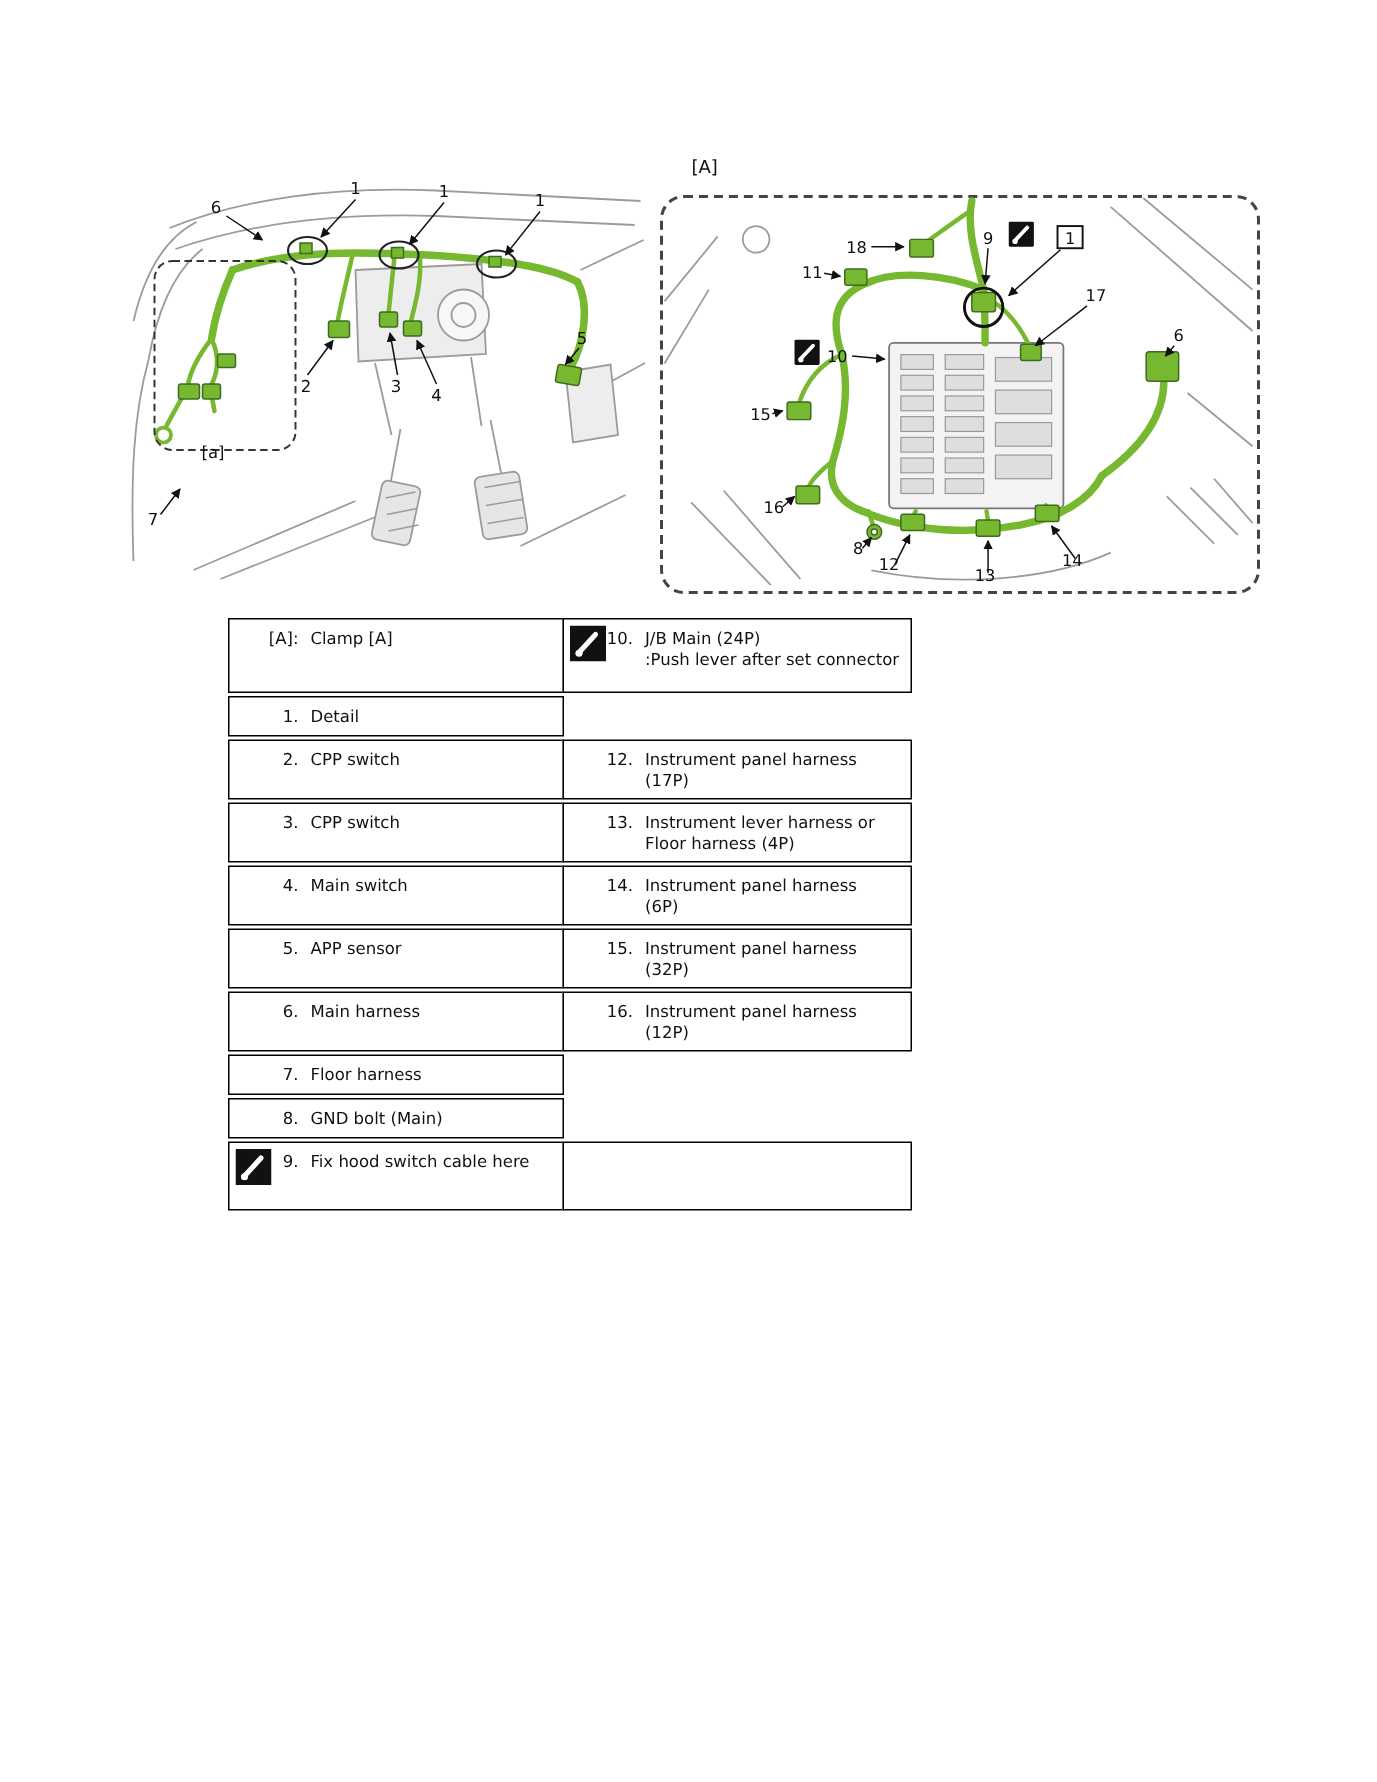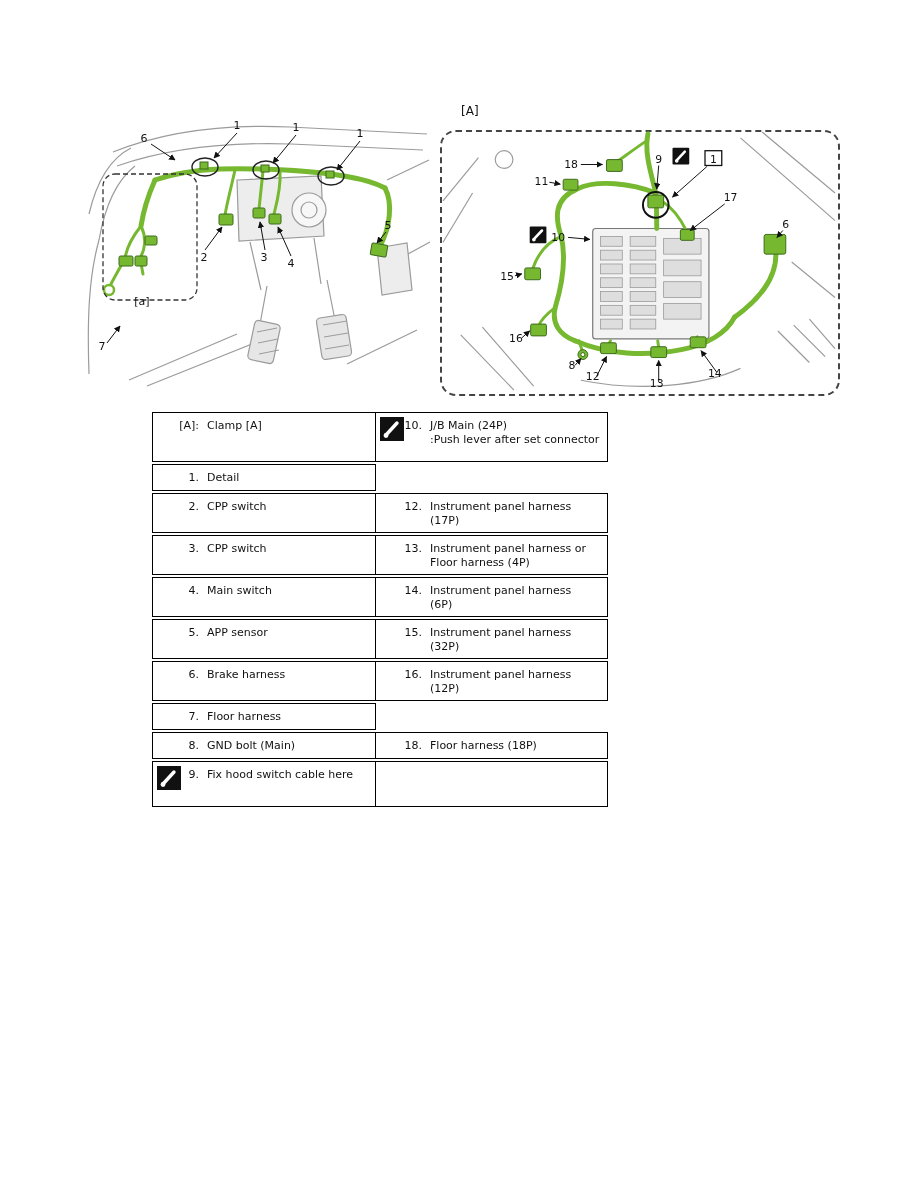--- a/index.html
+++ b/index.html
@@ -294,21 +294,21 @@
       </div>
     </div>
 
     <div class="prow">
       <div class="pcell l h-med">
         <span class="num">3.</span>
         <span class="txt">CPP switch</span>
       </div>
       <div class="pcell r h-med">
         <span class="num">13.</span>
-        <span class="txt">Instrument panel harness or
+        <span class="txt">Instrument lever harness or
 Floor harness (4P)</span>
       </div>
     </div>
 
     <div class="prow">
       <div class="pcell l h-med">
         <span class="num">4.</span>
         <span class="txt">Main switch</span>
       </div>
       <div class="pcell r h-med">
@@ -326,44 +326,40 @@
       <div class="pcell r h-med">
         <span class="num">15.</span>
         <span class="txt">Instrument panel harness
 (32P)</span>
       </div>
     </div>
 
     <div class="prow">
       <div class="pcell l h-med">
         <span class="num">6.</span>
-        <span class="txt">Brake harness</span>
+        <span class="txt">Main harness</span>
       </div>
       <div class="pcell r h-med">
         <span class="num">16.</span>
         <span class="txt">Instrument panel harness
 (12P)</span>
       </div>
     </div>
 
     <div class="prow">
       <div class="pcell l h-short">
         <span class="num">7.</span>
         <span class="txt">Floor harness</span>
       </div>
     </div>
 
     <div class="prow">
       <div class="pcell l h-short">
         <span class="num">8.</span>
         <span class="txt">GND bolt (Main)</span>
-      </div>
-      <div class="pcell r h-short">
-        <span class="num">18.</span>
-        <span class="txt">Floor harness (18P)</span>
       </div>
     </div>
 
     <div class="prow">
       <div class="pcell l h-last">
         <svg class="cell-icon" viewBox="0 0 24 24">
           <rect width="24" height="24" fill="#111"></rect>
           <path d="M6,18 L17,6" stroke="#fff" stroke-width="3.4" stroke-linecap="round" fill="none"></path>
           <circle cx="6" cy="18.5" r="2.4" fill="#fff"></circle>
         </svg>

